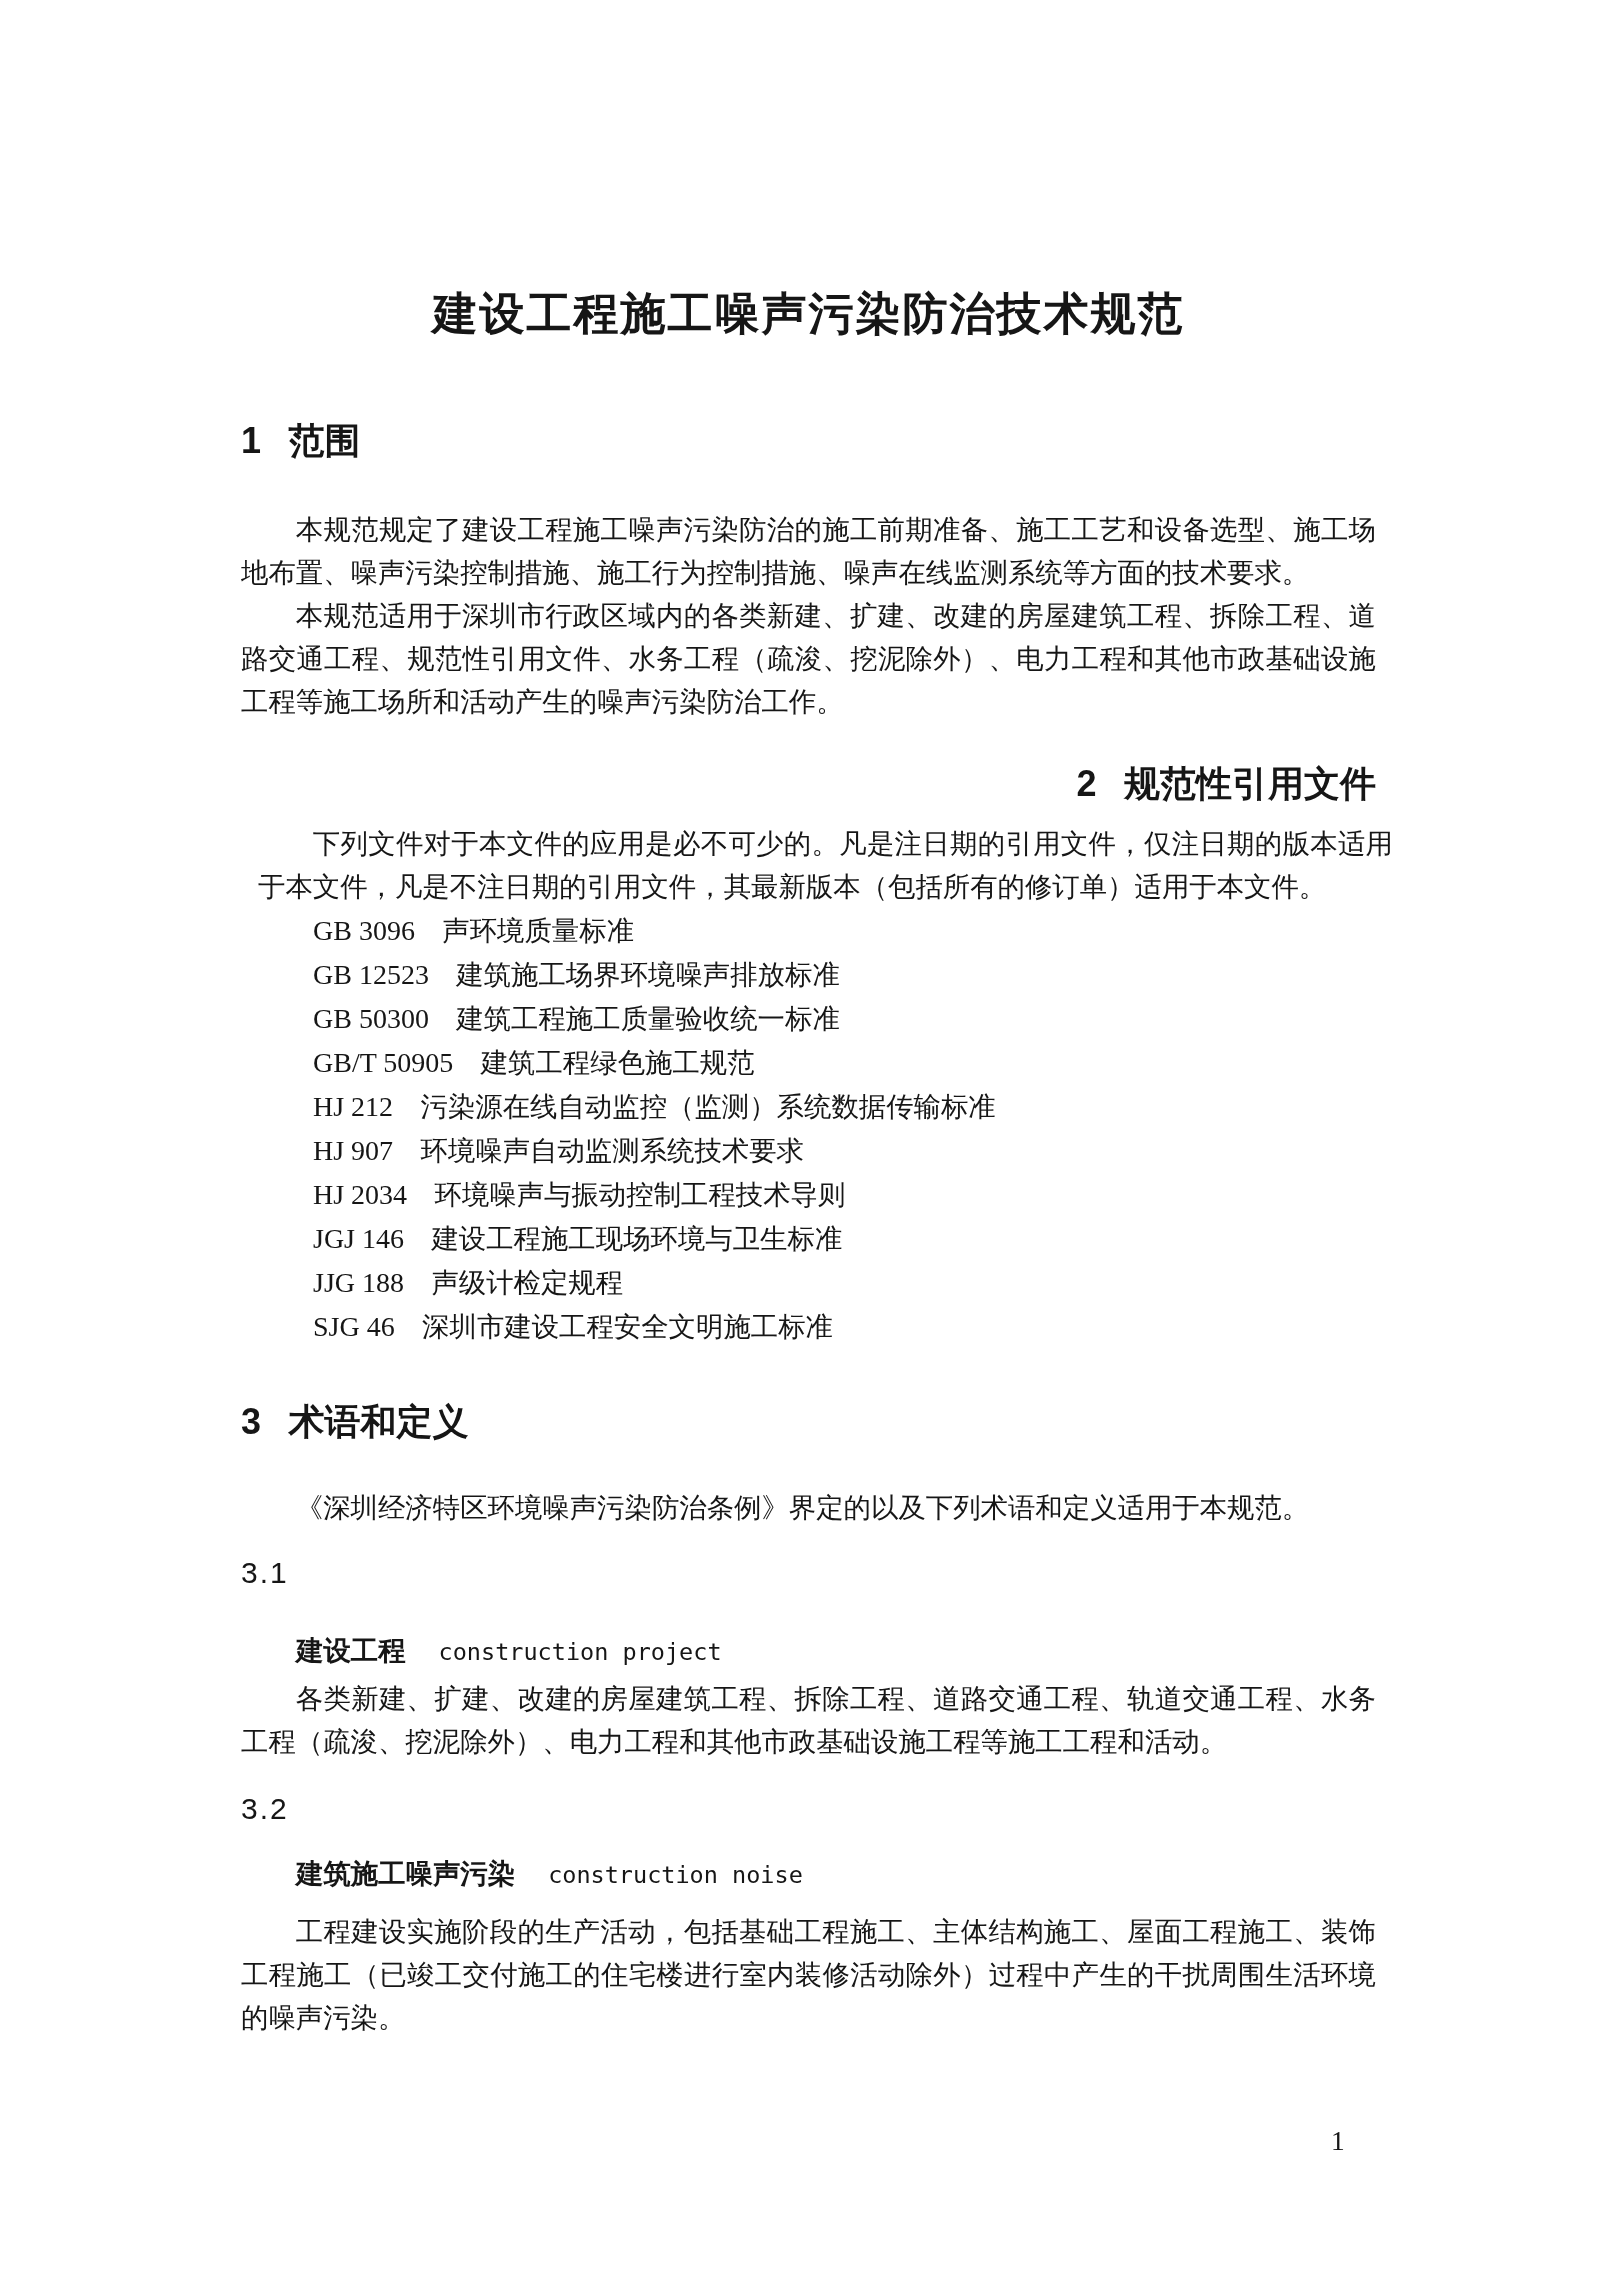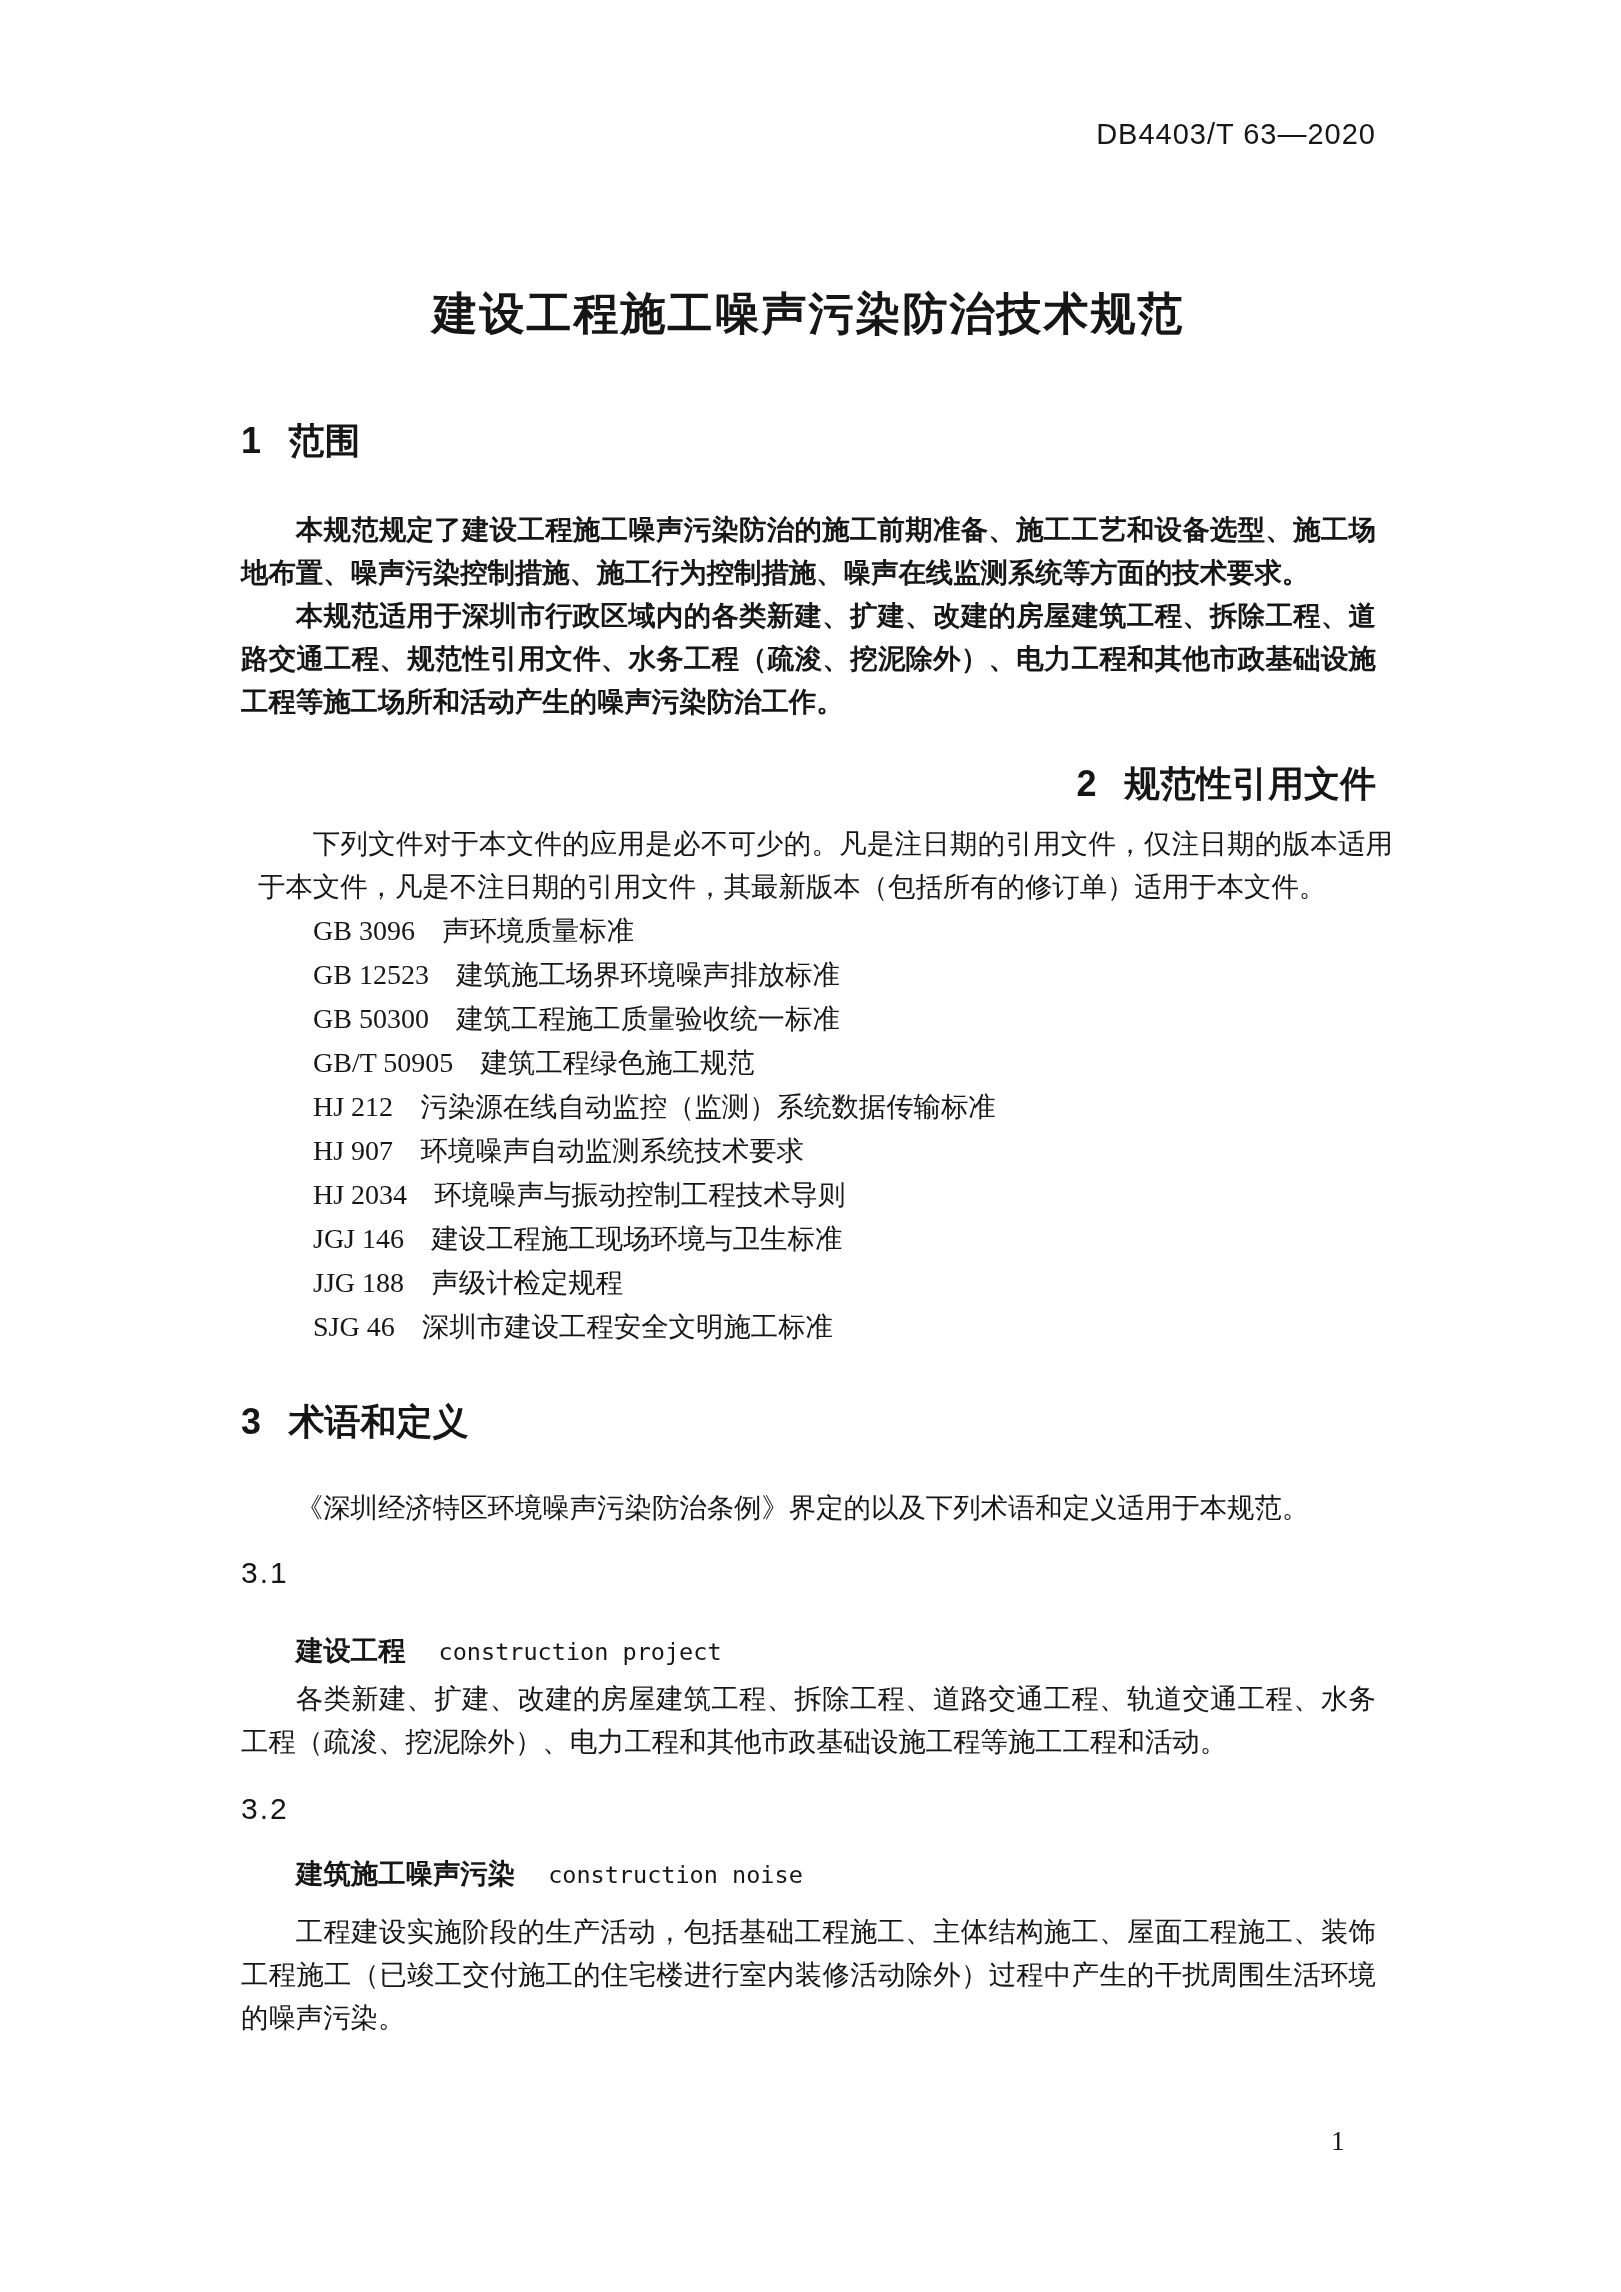--- a/index.html
+++ b/index.html
@@ -56,21 +56,21 @@
   
   .body-text {
     font-size: 27.4px;
     line-height: 43px;
     text-align: justify;
   }
   .body-text p {
     margin: 0;
     text-indent: 2em;
   }
-  .sec1-paras { top: 509px; font-weight: bold; }
+  .sec1-paras { top: 509px; }
   .sec2-block { top: 823px; margin-left: 17px; }
   .sec3-intro { top: 1487px; }
   
   .ref-line {
     padding-left: 55px;
     line-height: 43px;
     white-space: nowrap;
   }
   .ref-code {
     font-family: "Liberation Serif", "DejaVu Serif", serif;
@@ -114,21 +114,20 @@
     font-size: 27.4px;
     line-height: 29px;
     text-align: left;
   }
 </style>
 </head>
 <body>
 
 <div class="page">
 
-  <div class="abs std-code">DB4403/T 63—2020</div>
 
   <h1 class="abs doc-title">建设工程施工噪声污染防治技术规范</h1>
 
   <div class="abs clause-h h1-pos">
     <span class="num">1</span><span>范围</span>
   </div>
 
   <div class="abs body-text sec1-paras">
     <p>本规范规定了建设工程施工噪声污染防治的施工前期准备、施工工艺和设备选型、施工场地布置、噪声污染控制措施、施工行为控制措施、噪声在线监测系统等方面的技术要求。</p>
     <p>本规范适用于深圳市行政区域内的各类新建、扩建、改建的房屋建筑工程、拆除工程、道路交通工程、规范性引用文件、水务工程（疏浚、挖泥除外）、电力工程和其他市政基础设施工程等施工场所和活动产生的噪声污染防治工作。</p>

